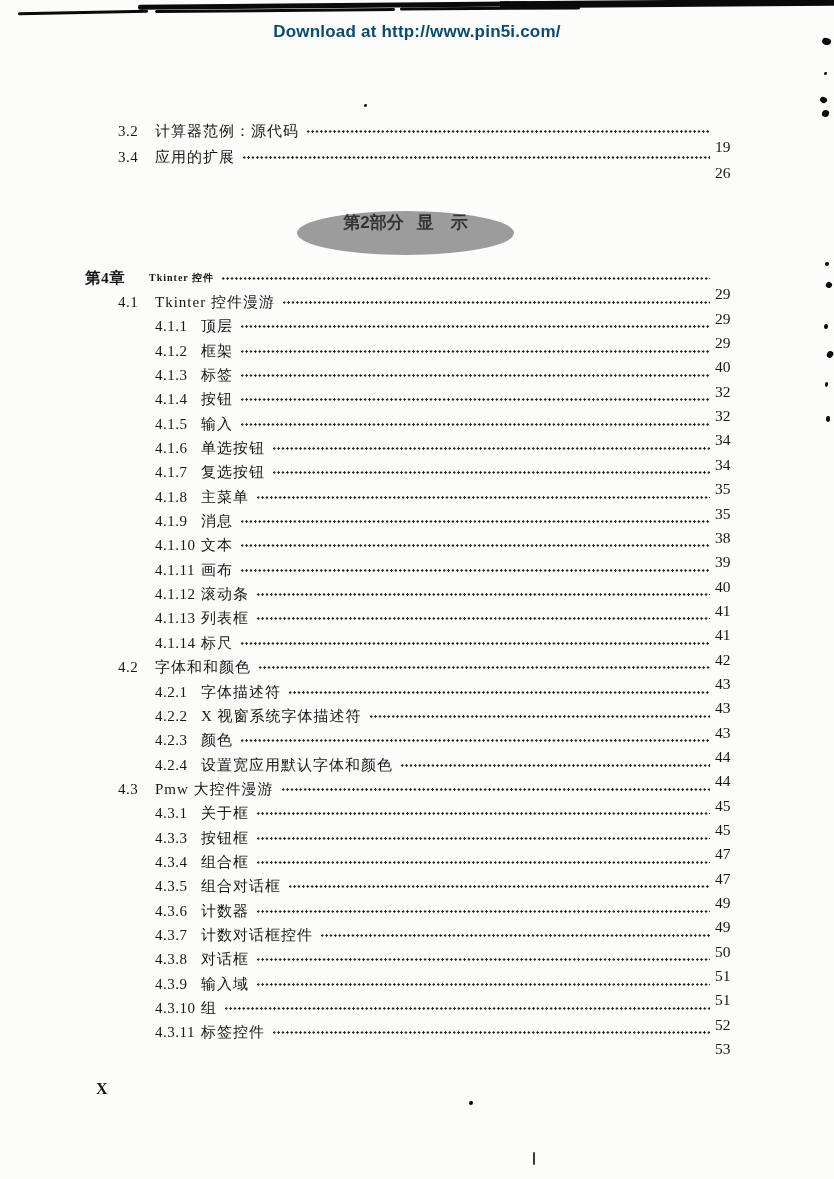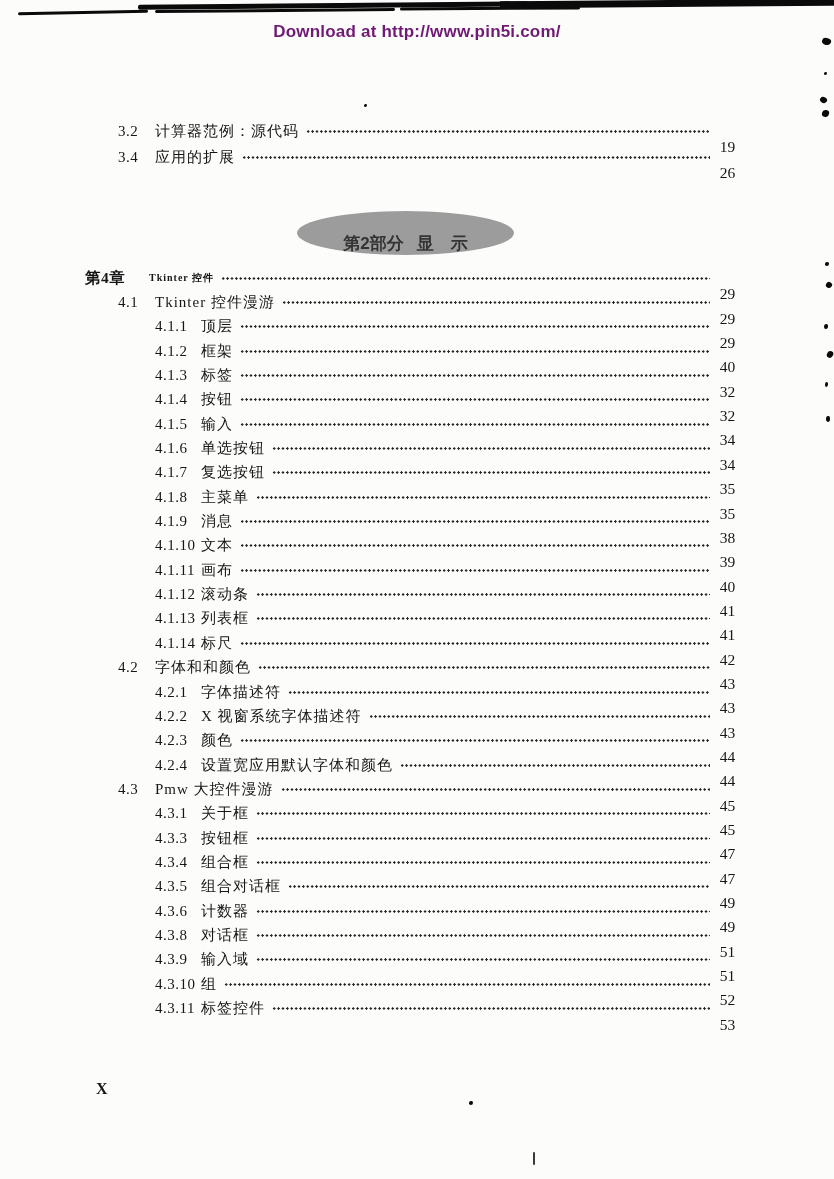--- a/index.html
+++ b/index.html
@@ -36,32 +36,32 @@
 
   
   .dl-header {
     position: absolute;
     top: 22px; left: 0; width: 100%;
     text-align: center;
     font-family: "Liberation Sans", "DejaVu Sans", sans-serif;
     font-weight: bold;
     font-size: 17px;
     letter-spacing: 0.2px;
-    color: #701a75;
+    color: #0c4a6e;
   }
 
   
   .part-badge {
     position: absolute;
     left: 297px; top: 211px;
     width: 217px; height: 44px;
     background: #9c9c9c;
     border-radius: 50%;
     display: flex;
-    align-items: flex-end;
+    align-items: flex-start;
     justify-content: center;
     gap: 13px;
     font-family: "Liberation Sans", "DejaVu Sans", sans-serif;
     font-weight: bold;
     font-size: 17px;
     color: #333;
   }
 
   
   .toc { position: absolute; left: 85px; right: 94px; display: flex; flex-direction: column; }
@@ -81,21 +81,21 @@
   .row .title { flex: none; letter-spacing: 1px; }
   .row .leader {
     flex: 1 1 auto;
     height: 9px;
     margin: 0 5px 0 7px;
     background-image: radial-gradient(circle, #262626 1.15px, transparent 1.35px);
     background-size: 4.4px 9px;
     background-position: 0 56%;
     background-repeat: repeat-x;
   }
-  .row .page { flex: none; min-width: 25px; text-align: center; font-size: 15.5px; margin-top: 32px; }
+  .row .page { flex: none; min-width: 25px; text-align: left; font-size: 15.5px; margin-top: 32px; }
 
   .level-1 .num   { min-width: 64px; font-weight: bold; font-size: 15.5px; }
   .level-1 .title { font-weight: bold; font-size: 10px; }
   .level-2 { padding-left: 33px; }
   .level-2 .num { min-width: 37px; }
   .level-3 { padding-left: 70px; }
   .level-3 .num { min-width: 46px; }
 
   
   .folio {
@@ -307,20 +307,26 @@
     <span class="leader"></span>
     <span class="page">49</span>
   </div>
     <div class="row level-3">
     <span class="num">4.3.6</span>
     <span class="title">计数器</span>
     <span class="leader"></span>
     <span class="page">49</span>
   </div>
     <div class="row level-3">
+    <span class="num">4.3.7</span>
+    <span class="title">计数对话框控件</span>
+    <span class="leader"></span>
+    <span class="page">50</span>
+  </div>
+    <div class="row level-3">
     <span class="num">4.3.8</span>
     <span class="title">对话框</span>
     <span class="leader"></span>
     <span class="page">51</span>
   </div>
     <div class="row level-3">
     <span class="num">4.3.9</span>
     <span class="title">输入域</span>
     <span class="leader"></span>
     <span class="page">51</span>

